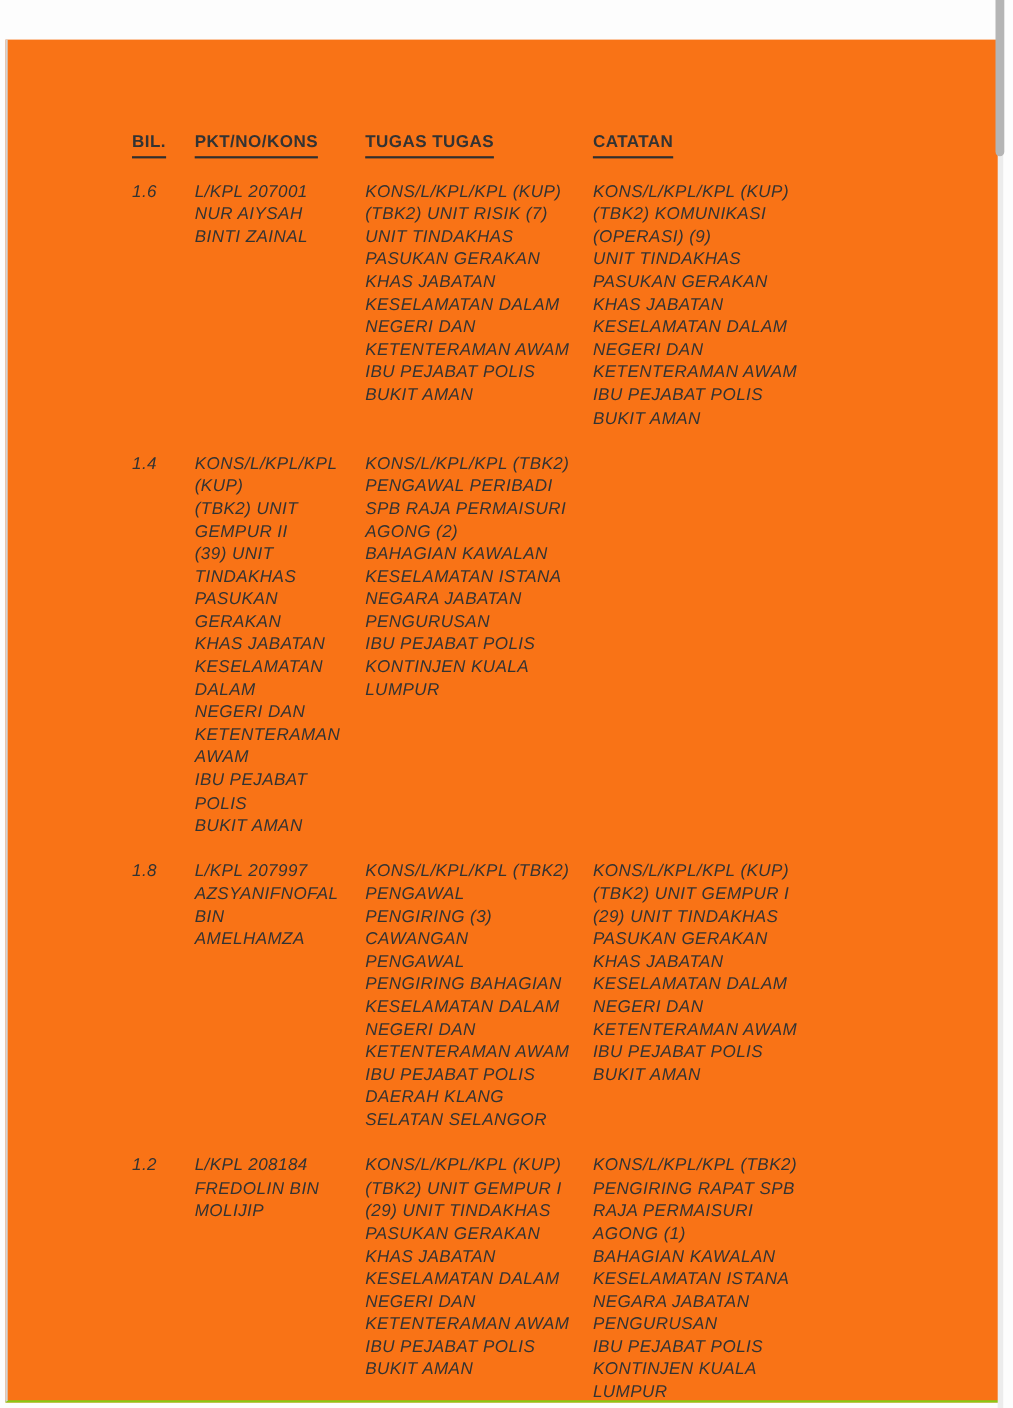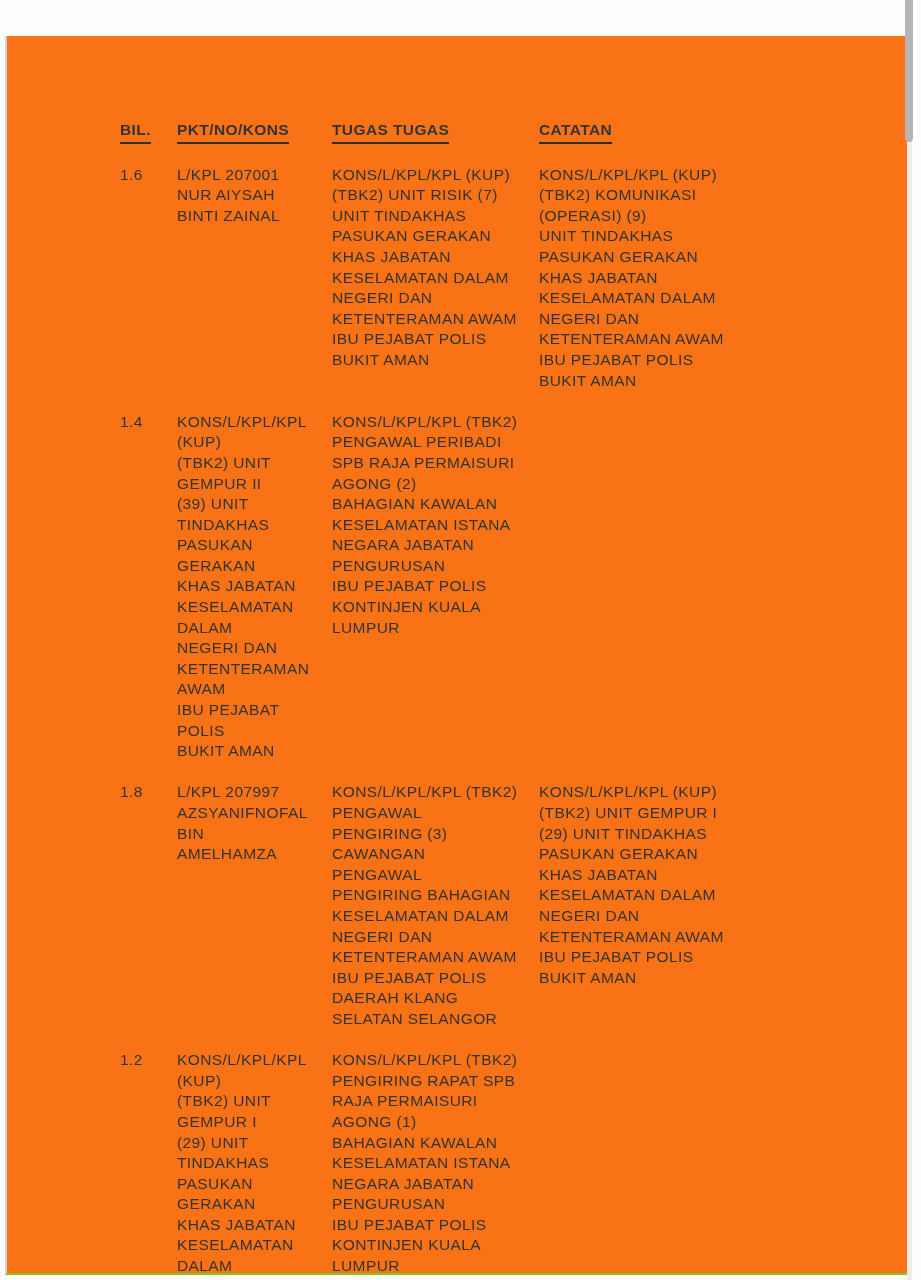--- a/index.html
+++ b/index.html
@@ -33,21 +33,21 @@
     display: grid;
     grid-template-columns: 57px 155px 207px 211px 110px;
   }
   .thead { margin-bottom: 21px; font-weight: bold; }
   .thead .hcell span {
     border-bottom: 2px solid #2f2f2f;
     padding-bottom: 1px;
     display: inline-block;
   }
   .tbody .trow { margin-bottom: 20.6px; }
-  .cell { white-space: pre-line; padding-right: 10px; }
+  .cell { white-space: pre-line; padding-right: 10px; font-style: italic; }
   
   .scroll-track {
     position: absolute;
     top: 0; bottom: 0;
     right: 9px;
     width: 5px;
     background: #ececec;
   }
   .scroll-thumb {
     position: absolute;
@@ -153,20 +153,23 @@
 KESELAMATAN DALAM
 NEGERI DAN
 KETENTERAMAN AWAM
 IBU PEJABAT POLIS
 BUKIT AMAN</div>
     <div class="cell"></div>
   </div>
 
   <div class="trow">
     <div class="cell">1.2</div>
+    <div class="cell">L/KPL 208184
+FREDOLIN BIN
+MOLIJIP</div>
     <div class="cell">KONS/L/KPL/KPL (KUP)
 (TBK2) UNIT GEMPUR I
 (29) UNIT TINDAKHAS
 PASUKAN GERAKAN
 KHAS JABATAN
 KESELAMATAN DALAM
 NEGERI DAN
 KETENTERAMAN AWAM
 IBU PEJABAT POLIS
 BUKIT AMAN</div>

